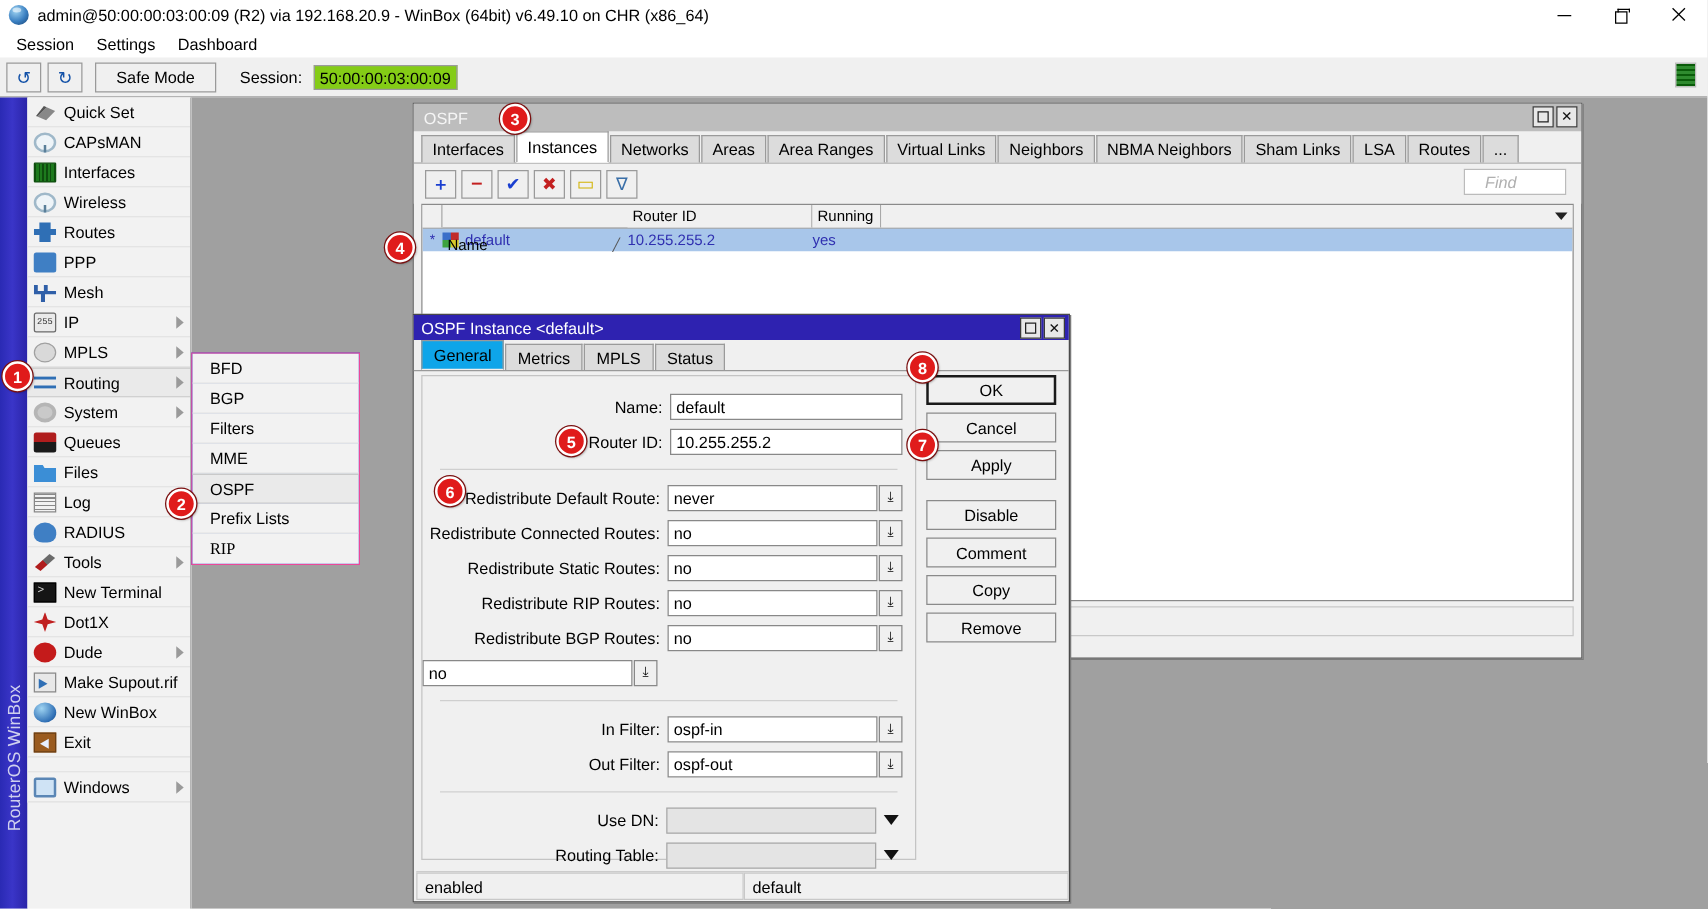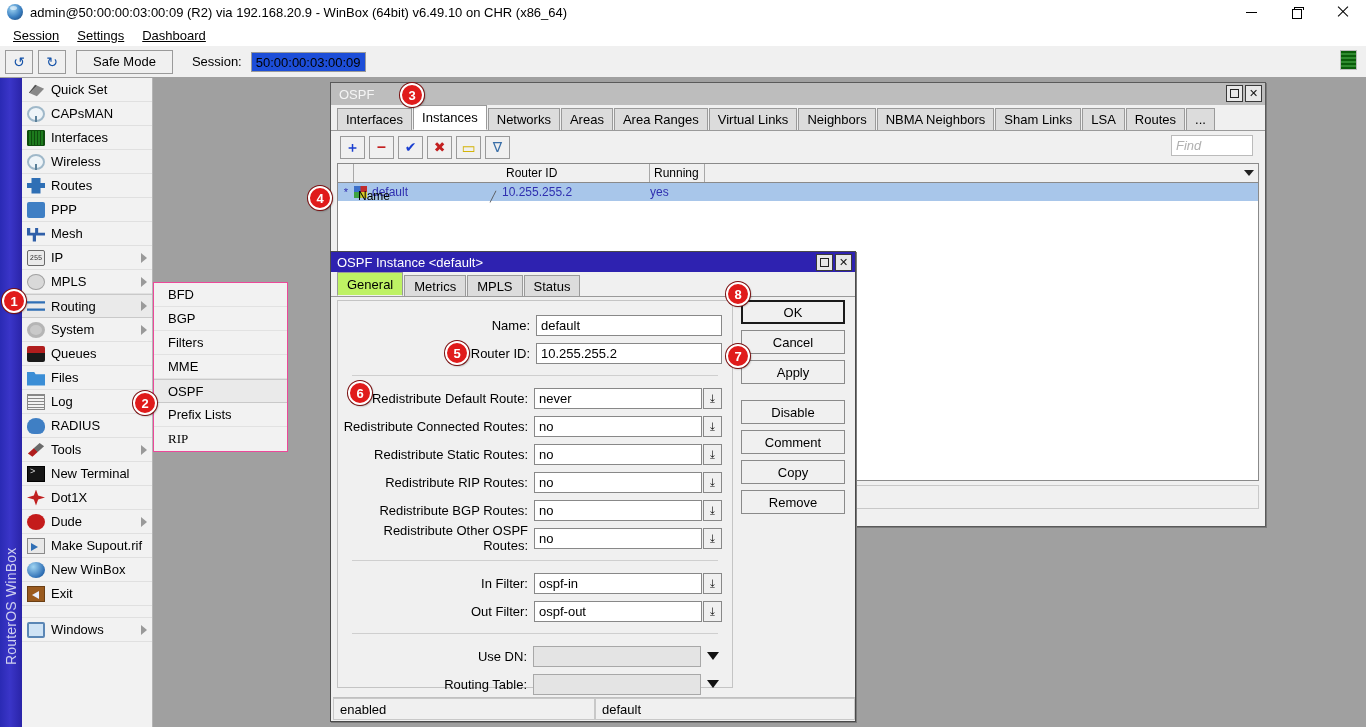--- a/index.html
+++ b/index.html
@@ -43,42 +43,42 @@
   .glyph-close { display:block; width:12px; height:12px; position:relative; }
   .glyph-close::before, .glyph-close::after {
     content:""; position:absolute; left:-1px; top:5px; width:14px; height:1px; background:currentColor;
   }
   .glyph-close::before { transform: rotate(45deg); }
   .glyph-close::after  { transform: rotate(-45deg); }
 
   
   .menubar {
     position: absolute; left: 0; top: 24px; width: 1366px; height: 22px;
-    background: #ffffff; display: flex; align-items: center; padding-left: 4px; text-decoration: underline;
+    background: #ffffff; display: flex; align-items: center; padding-left: 4px;
   }
   .menubar .mi { padding: 2px 9px; font-size: 13px; cursor: default; }
 
   
   .toolbar {
     position: absolute; left: 0; top: 46px; width: 1366px; height: 32px;
     background: #f0f0f0; border-bottom: 1px solid #a0a0a0;
     display: flex; align-items: center; padding-left: 5px; gap: 5px;
   }
   .tb-btn {
     width: 28px; height: 24px; background: #f0f0f0; border: 1px solid #9a9a9a;
     display: flex; align-items: center; justify-content: center;
     color: #1452a8; font-size: 14px; line-height: 1;
   }
   .tb-safe {
     height: 24px; padding: 0 16px; background: #f0f0f0; border: 1px solid #9a9a9a;
     display: flex; align-items: center; font-size: 13px; margin-left: 5px;
   }
   .tb-sesslabel { margin-left: 14px; font-size: 13px; }
   .tb-sessval {
-    height: 20px; padding: 1px 4px 0 4px; border: 1px solid #9a9a9a; background: #1d4ed8;
+    height: 20px; padding: 1px 4px 0 4px; border: 1px solid #9a9a9a; background: #84cc16;
     font-size: 13px; margin-left: 4px; display:flex; align-items:center;
   }
   .tb-green {
     position: absolute; right: 9px; top: 4px; width: 17px; height: 20px;
     background:
       repeating-linear-gradient(to bottom, #0a5c0a 0px, #0a5c0a 2px, #2f8b2f 2px, #2f8b2f 4px);
     border: 1px solid #bdbdbd;
   }
 
   
@@ -191,21 +191,21 @@
     height: 32px; display: flex; align-items: center; gap: 4px; padding-left: 9px;
     background: #f0f0f0; position: relative;
   }
   .ot-btn {
     width: 25px; height: 23px; background: #f0f0f0; border: 1px solid #9a9a9a;
     display: flex; align-items: center; justify-content: center; font-size: 14px; line-height: 1;
   }
   .find-box {
     position: absolute; right: 12px; top: 4px; width: 82px; height: 21px;
     border: 1px solid #bbb; background: #fff; color: #b0b0b0; font-size: 13px;
-    font-style: italic; display: flex; align-items: center; padding-left: 4px;
+    font-style: italic; display: flex; align-items: center; padding-left: 16px;
   }
 
   .grid-wrap {
     margin: 0 6px; height: 318px; background: #fff; border: 1px solid #8a8a8a;
     position: relative; overflow: hidden;
   }
   .grid-head { display: flex; height: 19px; background: #f0f0f0; border-bottom: 1px solid #8a8a8a; }
   .gh {
     border-right: 1px solid #a8a8a8; font-size: 12px; display: flex; align-items: center;
     padding-left: 4px; position: relative; background: #f0f0f0;
@@ -242,21 +242,21 @@
     height: 20px; background: #2e22b0; color: #fff; font-size: 13px;
     display: flex; align-items: center; padding-left: 6px; position: relative;
   }
   .inst-title-btns { position: absolute; right: 3px; top: 2px; display: flex; gap: 2px; }
   .inst-tabs {
     height: 25px; display: flex; align-items: flex-end; padding-left: 6px; gap: 1px;
     border-bottom: 1px solid #9a9a9a;
   }
   .itab { height: 21px; padding: 0 9px; display: flex; align-items: center; font-size: 13px;
     background: #dcdcdc; border: 1px solid #9a9a9a; border-bottom: none; }
-  .itab.active { background: #bef264; height: 24px; border-bottom: 1px solid #f0f0f0; position: relative; z-index: 2; }
+  .itab.active { background: #0ea5e9; height: 24px; border-bottom: 1px solid #f0f0f0; position: relative; z-index: 2; }
 
   .form-area {
     position: absolute; left: 6px; top: 48px; width: 396px; height: 388px;
     border: 1px solid #c4c4c4; background: #f0f0f0; padding-top: 10px;
   }
   .frow { display: flex; align-items: center; height: 28px; padding-right: 10px; }
   .frow .flabel { flex: 1; text-align: right; font-size: 13px; padding-right: 6px; }
   .finput {
     width: 186px; height: 21px; background: #fff; border: 1px solid #888;
     font-size: 13px; display: flex; align-items: center; padding-left: 4px;
@@ -585,21 +585,20 @@
         <span class="flabel">Redistribute RIP Routes:</span>
         <span class="finput narrow">no</span>
         <span class="ddbtn">⤓</span>
       </div>
       <div class="frow">
         <span class="flabel">Redistribute BGP Routes:</span>
         <span class="finput narrow">no</span>
         <span class="ddbtn">⤓</span>
       </div>
       <div class="frow">
-        <span class="flabel">Redistribute Other OSPF Routes:</span>
         <span class="finput narrow">no</span>
         <span class="ddbtn">⤓</span>
       </div>
 
       <div class="fsep"></div>
 
       <div class="frow">
         <span class="flabel">In Filter:</span>
         <span class="finput narrow">ospf-in</span>
         <span class="ddbtn">⤓</span>

